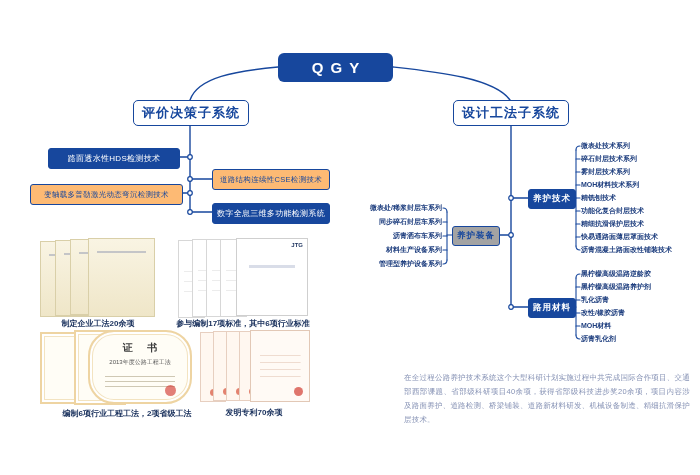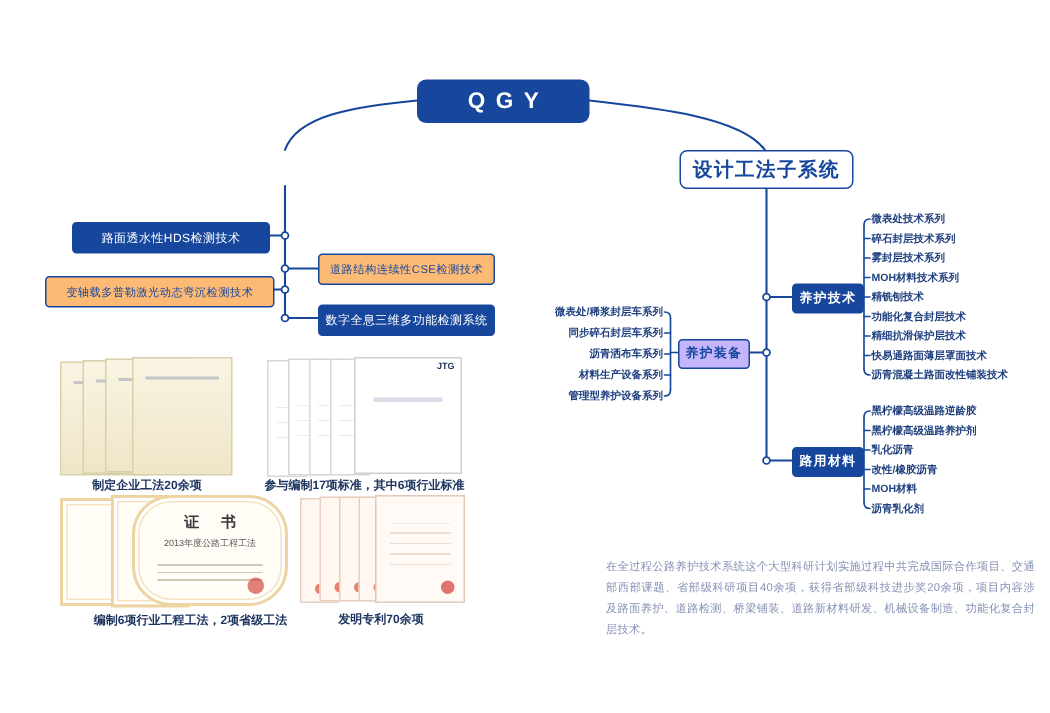--- a/index.html
+++ b/index.html
@@ -38,21 +38,21 @@
   .bc{left:212px;top:169px;width:116px;font-size:7.5px;}
   .bd{left:212px;top:203px;width:116px;}
 
   
   .cat{
     position:absolute;width:46px;height:18px;border-radius:3px;
     display:flex;align-items:center;justify-content:center;
     font-size:8.5px;font-weight:bold;letter-spacing:1px;
   }
   .cat-tech{left:528px;top:189px;}
-  .cat-equip{left:452px;top:226px;background:#c4b5fd;color:#17479d;border:1.4px solid #17479d;}
+  .cat-equip{left:452px;top:226px;background:#a3a3a3;color:#17479d;border:1.4px solid #17479d;}
   .cat-mat{left:528px;top:298px;}
 
   
   .leaf-list{position:absolute;display:flex;flex-direction:column;}
   .leaf{color:#1f3f7f;font-size:7px;font-weight:600;white-space:nowrap;display:flex;align-items:center;}
   .list-tech{left:581px;top:139px;}   .list-tech .leaf{height:13px;}
   .list-equip{left:330px;top:201px;width:112px;align-items:flex-end;} .list-equip .leaf{height:14px;}
   .list-mat{left:581px;top:267px;}    .list-mat .leaf{height:13px;}
 
   
@@ -146,20 +146,21 @@
         <circle cx="190" cy="179" r="2.3"></circle>
       <circle cx="190" cy="193" r="2.3"></circle>
         <circle cx="190" cy="212" r="2.3"></circle>
       <circle cx="511" cy="198" r="2.3"></circle>
         <circle cx="511" cy="235" r="2.3"></circle>
       <circle cx="511" cy="307" r="2.3"></circle>
     </g>
   </svg>
 
   <div class="root-node">QGY</div>
+  <div class="sys-box sys-left">评价决策子系统</div>
   <div class="sys-box sys-right">设计工法子系统</div>
 
   <div class="branch filled ba">路面透水性HDS检测技术</div>
   <div class="branch outline bc">道路结构连续性CSE检测技术</div>
   <div class="branch outline bb">变轴载多普勒激光动态弯沉检测技术</div>
   <div class="branch filled bd">数字全息三维多功能检测系统</div>
 
   <div class="cat filled cat-tech">养护技术</div>
   <div class="cat cat-equip">养护装备</div>
   <div class="cat filled cat-mat">路用材料</div>
@@ -217,15 +218,15 @@
   </div>
   <div class="caption cap3">编制6项行业工程工法，2项省级工法</div>
 
   <div class="doc g4cert" style="left:200px;top:332px;"></div>
   <div class="doc g4cert" style="left:213px;top:331px;"></div>
   <div class="doc g4cert" style="left:226px;top:331px;"></div>
   <div class="doc g4cert" style="left:239px;top:331px;"></div>
   <div class="doc g4front" style="left:250px;top:330px;"></div>
   <div class="caption cap4">发明专利70余项</div>
 
-  <div class="summary">在全过程公路养护技术系统这个大型科研计划实施过程中共完成国际合作项目、交通部西部课题、省部级科研项目40余项，获得省部级科技进步奖20余项，项目内容涉及路面养护、道路检测、桥梁铺装、道路新材料研发、机械设备制造、功能化复合封层技术。</div>
+  <div class="summary">在全过程公路养护技术系统这个大型科研计划实施过程中共完成国际合作项目、交通部西部课题、省部级科研项目40余项，获得省部级科技进步奖20余项，项目内容涉及路面养护、道路检测、桥梁铺装、道路新材料研发、机械设备制造、精细抗滑保护层技术。</div>
 
 </div>
 
 </body></html>

